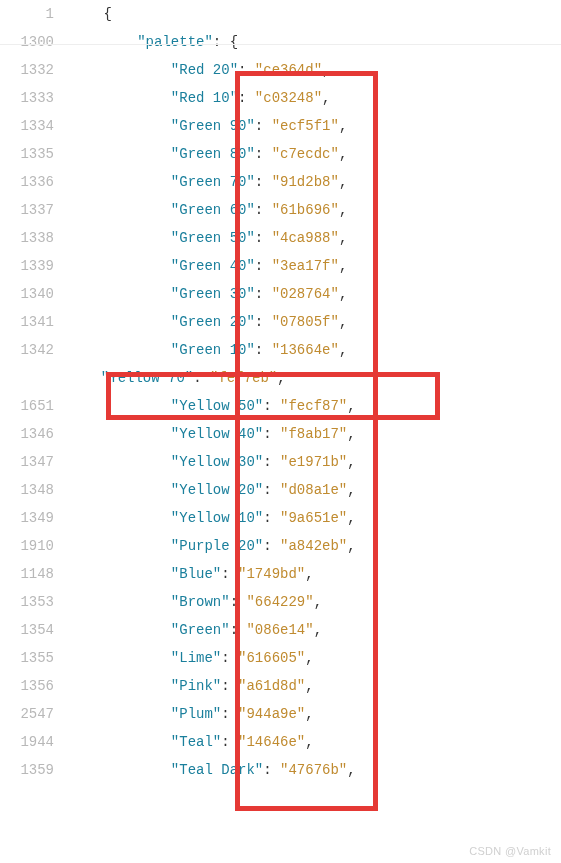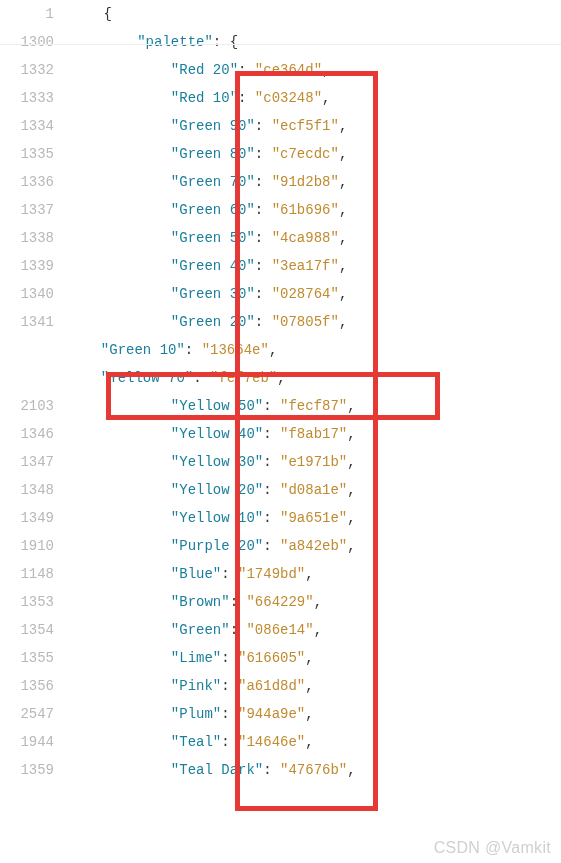--- a/index.html
+++ b/index.html
@@ -57,21 +57,21 @@
     top: 372px;
     width: 334px;
     height: 48px;
   }
   
   .watermark {
     position: absolute;
     bottom: 6px;
     right: 10px;
     font-family: Arial, sans-serif;
-    font-size: 16px;
+    font-size: 11px;
     color: #d0d0d0;
     letter-spacing: 0.3px;
   }
   
   .hr-top {
     position: absolute;
     top: 44px;
     left: 0;
     right: 0;
     border-top: 1px solid #eee;
@@ -86,23 +86,23 @@
     <div class="line"><span class="gutter">1332</span><span class="code">            <span class="key">"Red 20"</span><span class="punct">: </span><span class="str">"ce364d"</span><span class="punct">,</span></span></div>
     <div class="line"><span class="gutter">1333</span><span class="code">            <span class="key">"Red 10"</span><span class="punct">: </span><span class="str">"c03248"</span><span class="punct">,</span></span></div>
     <div class="line"><span class="gutter">1334</span><span class="code">            <span class="key">"Green 90"</span><span class="punct">: </span><span class="str">"ecf5f1"</span><span class="punct">,</span></span></div>
     <div class="line"><span class="gutter">1335</span><span class="code">            <span class="key">"Green 80"</span><span class="punct">: </span><span class="str">"c7ecdc"</span><span class="punct">,</span></span></div>
     <div class="line"><span class="gutter">1336</span><span class="code">            <span class="key">"Green 70"</span><span class="punct">: </span><span class="str">"91d2b8"</span><span class="punct">,</span></span></div>
     <div class="line"><span class="gutter">1337</span><span class="code">            <span class="key">"Green 60"</span><span class="punct">: </span><span class="str">"61b696"</span><span class="punct">,</span></span></div>
     <div class="line"><span class="gutter">1338</span><span class="code">            <span class="key">"Green 50"</span><span class="punct">: </span><span class="str">"4ca988"</span><span class="punct">,</span></span></div>
     <div class="line"><span class="gutter">1339</span><span class="code">            <span class="key">"Green 40"</span><span class="punct">: </span><span class="str">"3ea17f"</span><span class="punct">,</span></span></div>
     <div class="line"><span class="gutter">1340</span><span class="code">            <span class="key">"Green 30"</span><span class="punct">: </span><span class="str">"028764"</span><span class="punct">,</span></span></div>
     <div class="line"><span class="gutter">1341</span><span class="code">            <span class="key">"Green 20"</span><span class="punct">: </span><span class="str">"07805f"</span><span class="punct">,</span></span></div>
-    <div class="line"><span class="code">            <span class="key">"Green 10"</span><span class="punct">: </span><span class="str">"13664e"</span><span class="punct">,</span></span></div>
+    <div class="line"><span class="gutter">1342</span><span class="code">            <span class="key">"Green 10"</span><span class="punct">: </span><span class="str">"13664e"</span><span class="punct">,</span></span></div>
     <div class="line"><span class="code">            <span class="key">"Yellow 70"</span><span class="punct">: </span><span class="str">"fef7eb"</span><span class="punct">,</span></span></div>
-    <div class="line"><span class="gutter">2103</span><span class="code">            <span class="key">"Yellow 50"</span><span class="punct">: </span><span class="str">"fecf87"</span><span class="punct">,</span></span></div>
+    <div class="line"><span class="gutter">1651</span><span class="code">            <span class="key">"Yellow 50"</span><span class="punct">: </span><span class="str">"fecf87"</span><span class="punct">,</span></span></div>
     <div class="line"><span class="gutter">1346</span><span class="code">            <span class="key">"Yellow 40"</span><span class="punct">: </span><span class="str">"f8ab17"</span><span class="punct">,</span></span></div>
     <div class="line"><span class="gutter">1347</span><span class="code">            <span class="key">"Yellow 30"</span><span class="punct">: </span><span class="str">"e1971b"</span><span class="punct">,</span></span></div>
     <div class="line"><span class="gutter">1348</span><span class="code">            <span class="key">"Yellow 20"</span><span class="punct">: </span><span class="str">"d08a1e"</span><span class="punct">,</span></span></div>
     <div class="line"><span class="gutter">1349</span><span class="code">            <span class="key">"Yellow 10"</span><span class="punct">: </span><span class="str">"9a651e"</span><span class="punct">,</span></span></div>
     <div class="line"><span class="gutter">1910</span><span class="code">            <span class="key">"Purple 20"</span><span class="punct">: </span><span class="str">"a842eb"</span><span class="punct">,</span></span></div>
     <div class="line"><span class="gutter">1148</span><span class="code">            <span class="key">"Blue"</span><span class="punct">: </span><span class="str">"1749bd"</span><span class="punct">,</span></span></div>
     <div class="line"><span class="gutter">1353</span><span class="code">            <span class="key">"Brown"</span><span class="punct">: </span><span class="str">"664229"</span><span class="punct">,</span></span></div>
     <div class="line"><span class="gutter">1354</span><span class="code">            <span class="key">"Green"</span><span class="punct">: </span><span class="str">"086e14"</span><span class="punct">,</span></span></div>
     <div class="line"><span class="gutter">1355</span><span class="code">            <span class="key">"Lime"</span><span class="punct">: </span><span class="str">"616605"</span><span class="punct">,</span></span></div>
     <div class="line"><span class="gutter">1356</span><span class="code">            <span class="key">"Pink"</span><span class="punct">: </span><span class="str">"a61d8d"</span><span class="punct">,</span></span></div>

